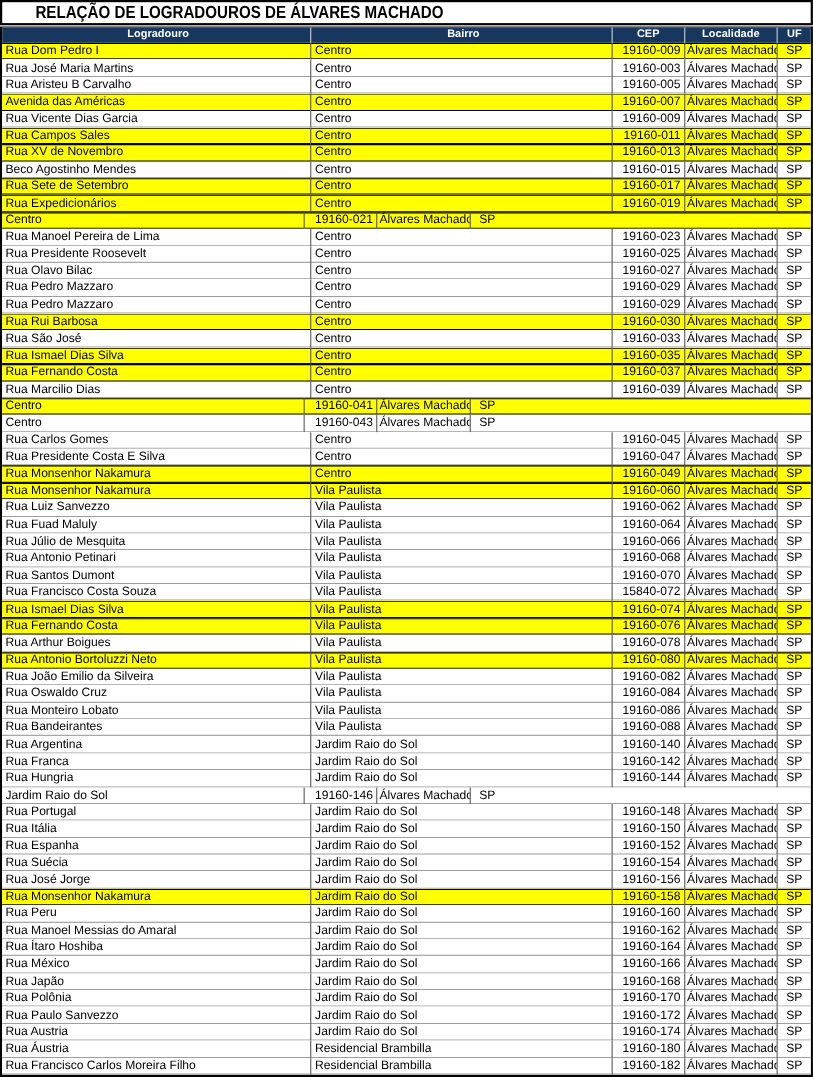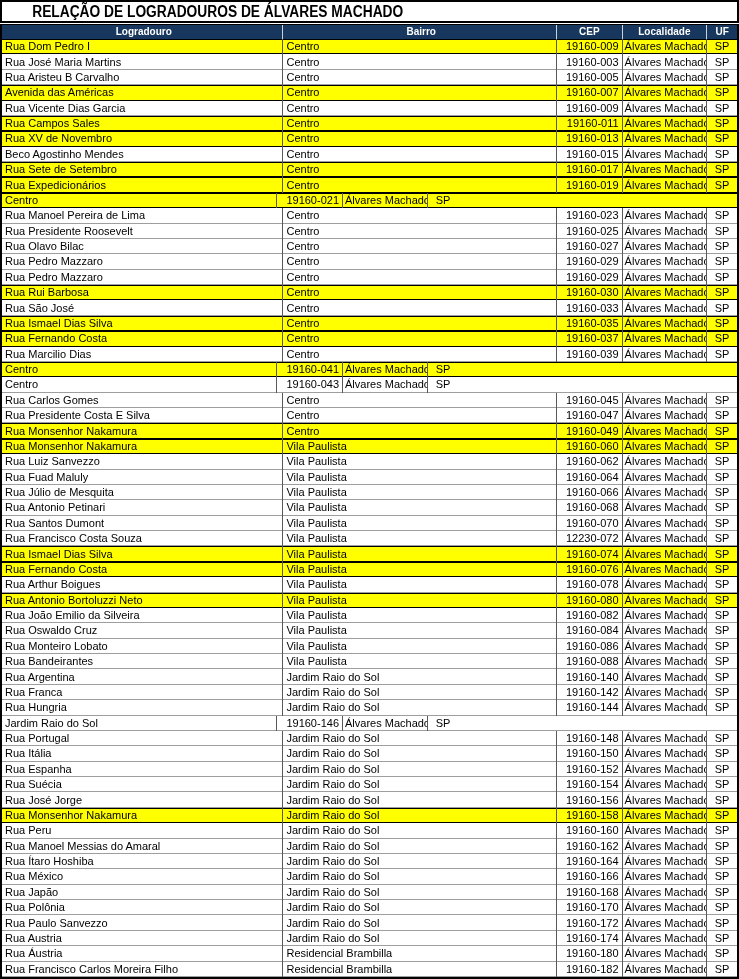--- a/index.html
+++ b/index.html
@@ -293,21 +293,21 @@
         <div class="row">
           <div class="cell c-log">Rua Santos Dumont</div>
           <div class="cell c-bai">Vila Paulista</div>
           <div class="cell c-cep">19160-070</div>
           <div class="cell c-loc">Álvares Machado</div>
           <div class="cell c-uf">SP</div>
         </div>
         <div class="row">
           <div class="cell c-log">Rua Francisco Costa Souza</div>
           <div class="cell c-bai">Vila Paulista</div>
-          <div class="cell c-cep">12230-072</div>
+          <div class="cell c-cep">15840-072</div>
           <div class="cell c-loc">Álvares Machado</div>
           <div class="cell c-uf">SP</div>
         </div>
         <div class="row hl">
           <div class="cell c-log">Rua Ismael Dias Silva</div>
           <div class="cell c-bai">Vila Paulista</div>
           <div class="cell c-cep">19160-074</div>
           <div class="cell c-loc">Álvares Machado</div>
           <div class="cell c-uf">SP</div>
         </div>

